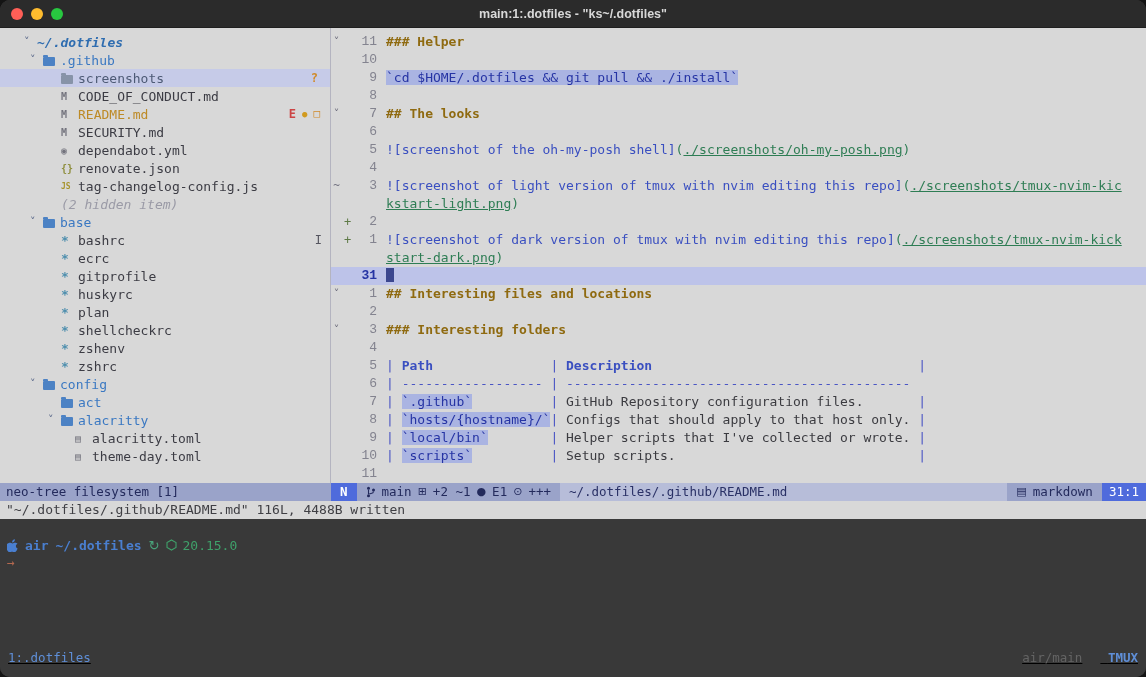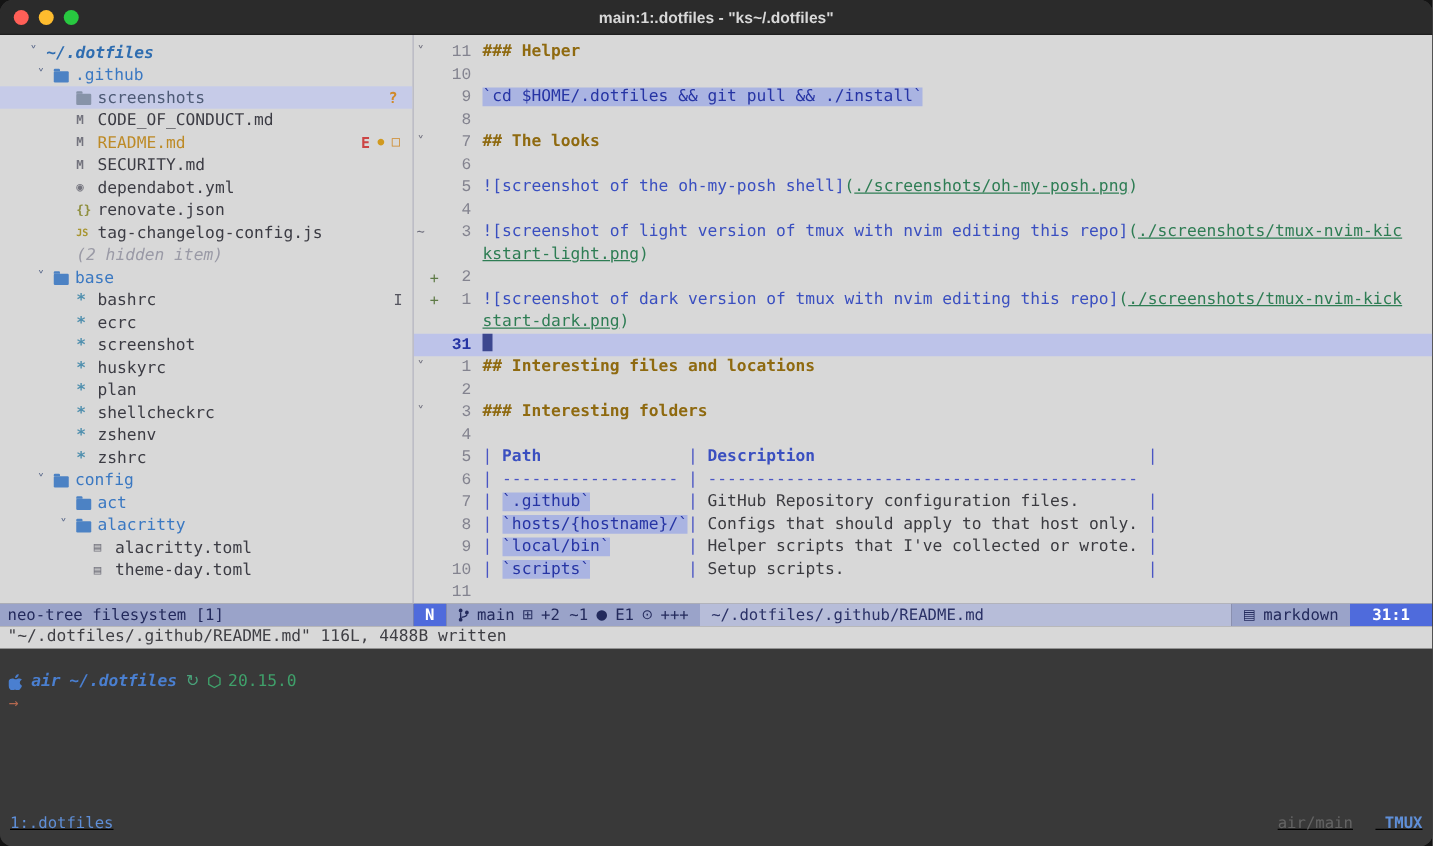--- a/index.html
+++ b/index.html
@@ -64,27 +64,27 @@
   .s-plain{color:#3b3b40;}
   
   .statusline{height:18px;flex:none;display:flex;font-size:12.5px;line-height:18px;}
   .sl-neotree{width:331px;flex:none;background:#9aa3c9;color:#232a5c;padding-left:6px;}
   .sl-mode{background:#4f6bdc;color:#ffffff;font-weight:bold;padding:0 9px;flex:none;}
   .sl-info{background:#9aa3c9;color:#232a5c;padding:0 9px;flex:none;display:flex;align-items:center;gap:6px;}
   .sl-info .ic{font-family:"DejaVu Sans",sans-serif;font-size:11px;}
   .sl-path{background:#b7bdd9;color:#2a3166;flex:1;padding:0 9px;}
   .sl-ft{background:#9aa3c9;color:#232a5c;padding:0 9px;flex:none;display:flex;align-items:center;gap:6px;}
   .sl-ft .ic{font-family:"DejaVu Sans",sans-serif;font-size:11px;}
-  .sl-pos{background:#4f6bdc;color:#ffffff;font-weight:bold;padding:0 18px;flex:none;}
+  .sl-pos{background:#4f6bdc;color:#ffffff;font-weight:normal;padding:0 7px;flex:none;}
   
   .cmdline{height:18px;flex:none;background:#d8d8d8;color:#3f3f44;font-size:13px;line-height:18px;padding-left:6px;white-space:pre;}
   
   .term{flex:1;background:#393939;display:flex;flex-direction:column;padding-top:17px;}
   .prompt-line{height:18px;flex:none;display:flex;align-items:center;padding-left:7px;font-size:13px;gap:7px;white-space:pre;}
-  .p-path{color:#4a7fd0;font-weight:bold;font-style:italic;}
+  .p-path{color:#4a7fd0;font-weight:bold;}
   .p-git{color:#49a27a;font-family:"DejaVu Sans",sans-serif;}
   .p-node{color:#3fa06a;display:flex;align-items:center;gap:5px;}
   .arrow-line{height:18px;flex:none;padding-left:7px;font-size:13px;line-height:18px;color:#b3684f;}
   .tm-spacer{flex:1;}
   .tmuxbar{height:18px;flex:none;margin-bottom:10px;display:flex;justify-content:space-between;padding:0 8px;font-size:12.5px;line-height:18px;text-decoration:underline;}
   .tm-left{color:#5f8fd8;}
   .tm-session{color:#646464;margin-right:18px;}
   .tm-label{color:#5f8fd8;font-weight:bold;}
 </style>
 </head>
@@ -110,21 +110,21 @@
           <div class="nt-row" style="padding-left: 48px;"><span class="nt-arrow"></span><span class="nt-icon i-markdown">M</span><span class="nt-label t-file">CODE_OF_CONDUCT.md</span></div>
           <div class="nt-row" style="padding-left: 48px;"><span class="nt-arrow"></span><span class="nt-icon i-markdown">M</span><span class="nt-label t-filemod">README.md</span><span class="nt-flex"></span><span class="nt-badge badge-e">E</span><span class="nt-badge badge-dot">●</span><span class="nt-badge badge-sq">□</span></div>
           <div class="nt-row" style="padding-left: 48px;"><span class="nt-arrow"></span><span class="nt-icon i-markdown">M</span><span class="nt-label t-file">SECURITY.md</span></div>
           <div class="nt-row" style="padding-left: 48px;"><span class="nt-arrow"></span><span class="nt-icon i-yaml">◉</span><span class="nt-label t-file">dependabot.yml</span></div>
           <div class="nt-row" style="padding-left: 48px;"><span class="nt-arrow"></span><span class="nt-icon i-json">{}</span><span class="nt-label t-file">renovate.json</span></div>
           <div class="nt-row" style="padding-left: 48px;"><span class="nt-arrow"></span><span class="nt-icon i-js">JS</span><span class="nt-label t-file">tag-changelog-config.js</span></div>
           <div class="nt-row" style="padding-left: 48px;"><span class="nt-arrow"></span><span class="nt-label t-hidden">(2 hidden item)</span></div>
           <div class="nt-row" style="padding-left: 30px;"><span class="nt-arrow">˅</span><span class="nt-icon"><span class="i-folder"></span></span><span class="nt-label t-dir">base</span></div>
           <div class="nt-row" style="padding-left: 48px;"><span class="nt-arrow"></span><span class="nt-icon i-shell">*</span><span class="nt-label t-file">bashrc</span><span class="nt-flex"></span><span class="nt-badge badge-i">I</span></div>
           <div class="nt-row" style="padding-left: 48px;"><span class="nt-arrow"></span><span class="nt-icon i-shell">*</span><span class="nt-label t-file">ecrc</span></div>
-          <div class="nt-row" style="padding-left: 48px;"><span class="nt-arrow"></span><span class="nt-icon i-shell">*</span><span class="nt-label t-file">screenshot</span></div>
+          <div class="nt-row" style="padding-left: 48px;"><span class="nt-arrow"></span><span class="nt-icon i-shell">*</span><span class="nt-label t-file">gitprofile</span></div>
           <div class="nt-row" style="padding-left: 48px;"><span class="nt-arrow"></span><span class="nt-icon i-shell">*</span><span class="nt-label t-file">huskyrc</span></div>
           <div class="nt-row" style="padding-left: 48px;"><span class="nt-arrow"></span><span class="nt-icon i-shell">*</span><span class="nt-label t-file">plan</span></div>
           <div class="nt-row" style="padding-left: 48px;"><span class="nt-arrow"></span><span class="nt-icon i-shell">*</span><span class="nt-label t-file">shellcheckrc</span></div>
           <div class="nt-row" style="padding-left: 48px;"><span class="nt-arrow"></span><span class="nt-icon i-shell">*</span><span class="nt-label t-file">zshenv</span></div>
           <div class="nt-row" style="padding-left: 48px;"><span class="nt-arrow"></span><span class="nt-icon i-shell">*</span><span class="nt-label t-file">zshrc</span></div>
           <div class="nt-row" style="padding-left: 30px;"><span class="nt-arrow">˅</span><span class="nt-icon"><span class="i-folder"></span></span><span class="nt-label t-dir">config</span></div>
           <div class="nt-row" style="padding-left: 48px;"><span class="nt-arrow"></span><span class="nt-icon"><span class="i-folder"></span></span><span class="nt-label t-dir">act</span></div>
           <div class="nt-row" style="padding-left: 48px;"><span class="nt-arrow">˅</span><span class="nt-icon"><span class="i-folder"></span></span><span class="nt-label t-dir">alacritty</span></div>
           <div class="nt-row" style="padding-left: 62px;"><span class="nt-arrow"></span><span class="nt-icon i-toml">▤</span><span class="nt-label t-file">alacritty.toml</span></div>
           <div class="nt-row" style="padding-left: 62px;"><span class="nt-arrow"></span><span class="nt-icon i-toml">▤</span><span class="nt-label t-file">theme-day.toml</span></div>

